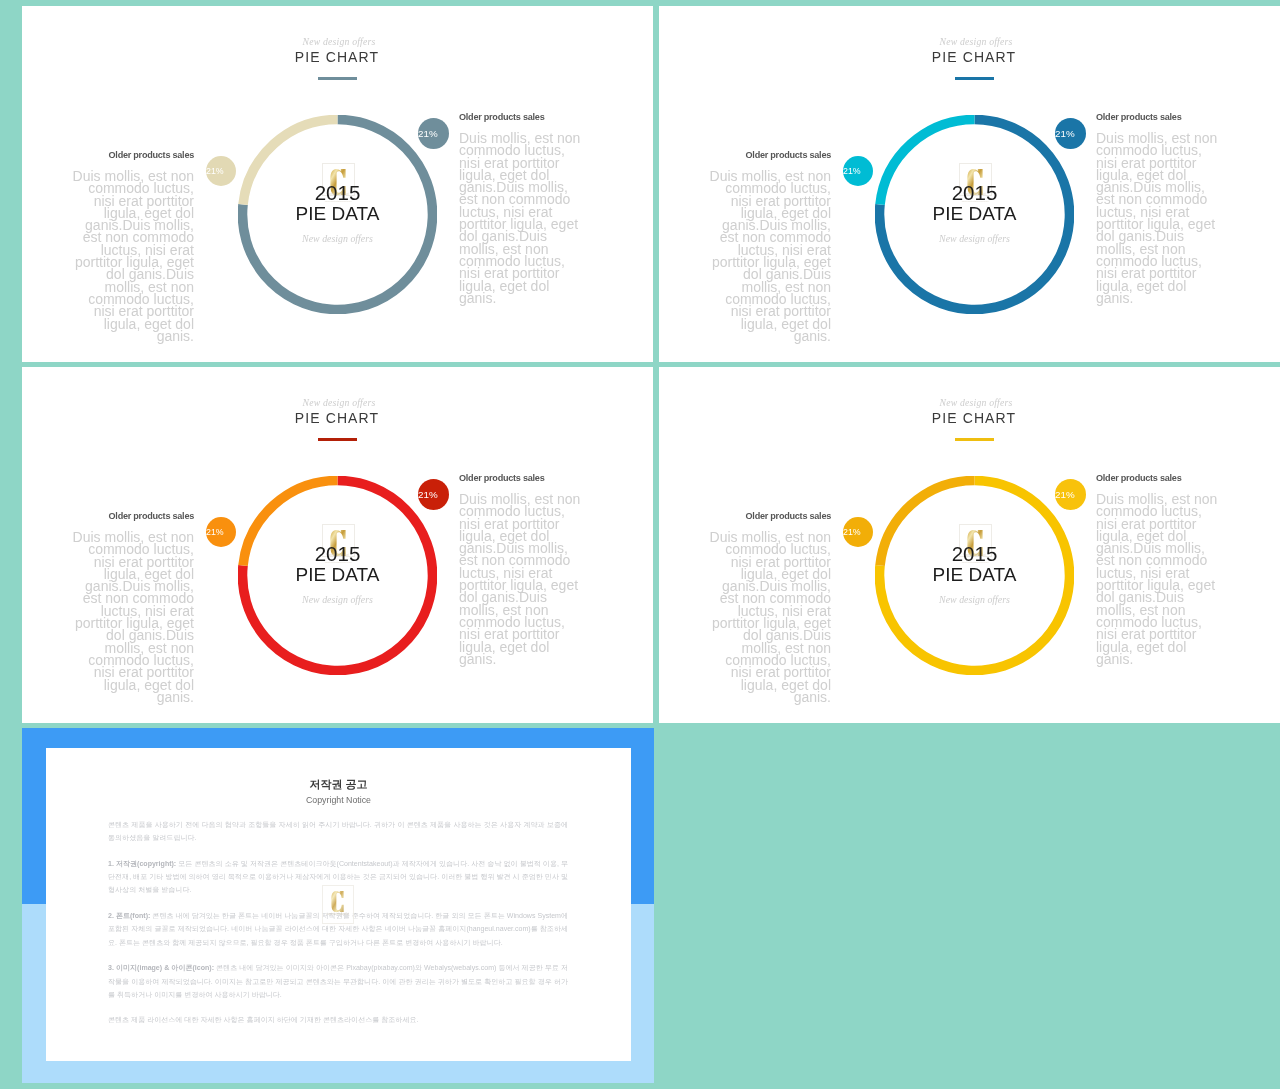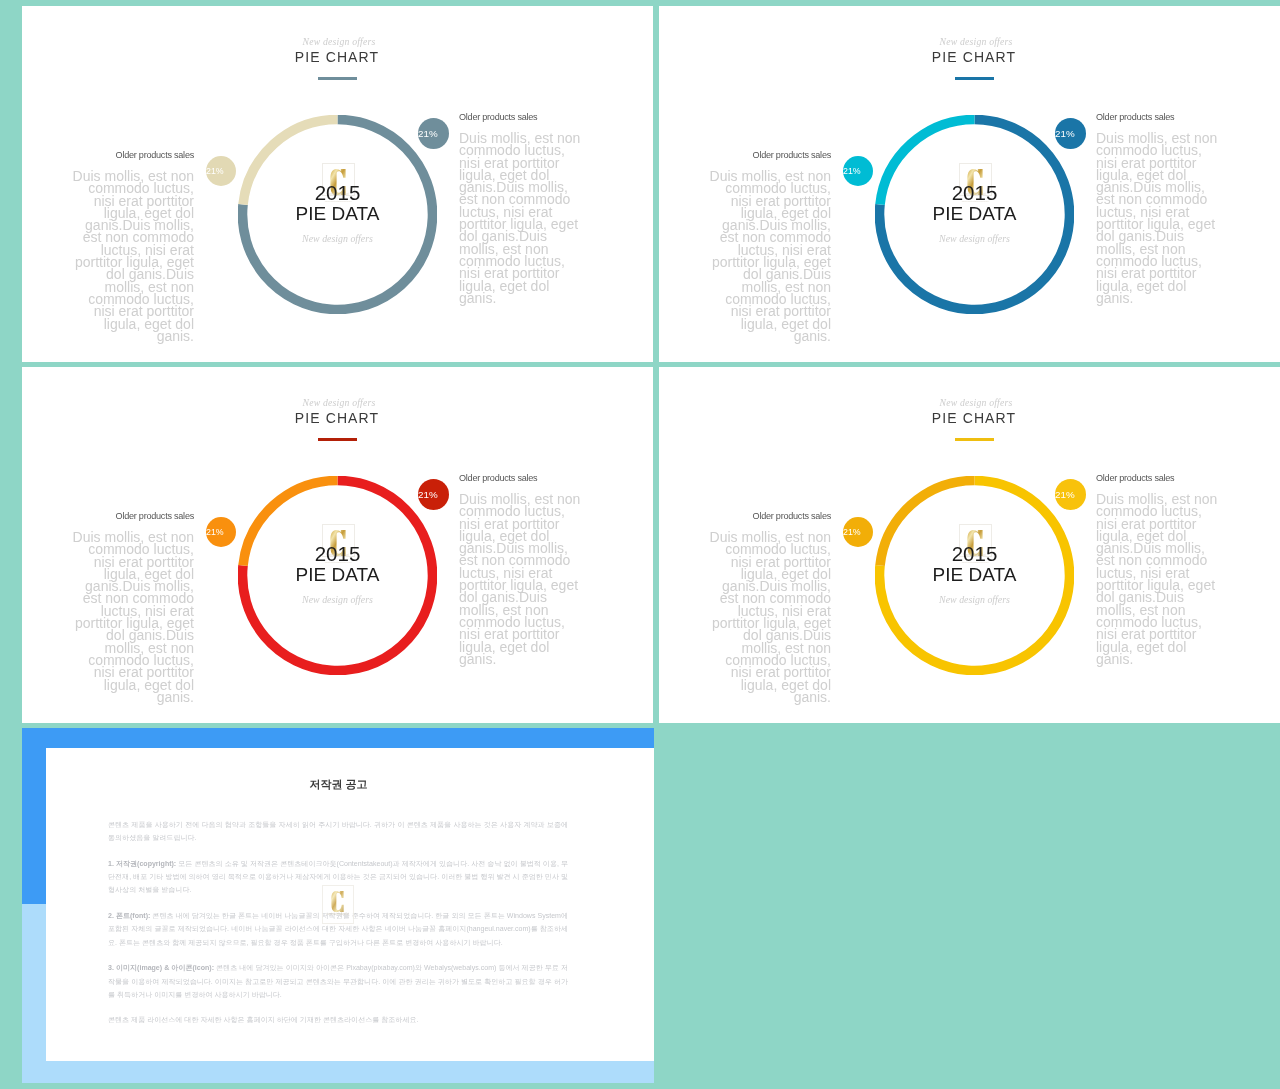--- a/index.html
+++ b/index.html
@@ -40,35 +40,35 @@
   .c-year{position:absolute;left:0;top:67px;width:199px;font-size:20.5px;
           color:#1d1d1d;letter-spacing:0;font-weight:400;line-height:22px;text-align:center;}
   .c-label{position:absolute;left:0;top:87px;width:199px;font-size:19px;
           color:#1d1d1d;letter-spacing:0;font-weight:400;line-height:24px;}
   .c-sub{position:absolute;left:0;top:117px;width:199px;
          font-family:"Liberation Serif",serif;font-style:italic;
          font-size:9.9px;color:#cdcdcd;line-height:14px;}
 
   
   .side{position:absolute;width:130px;}
-  .side .sh{font-size:9.1px;color:#565656;font-weight:400;line-height:12px;letter-spacing:-.25px;}
+  .side .sh{font-size:9.1px;color:#565656;font-weight:700;line-height:12px;letter-spacing:-.25px;}
   .side .sb{font-size:14px;color:#cfcfcf;line-height:12.3px;margin-top:9px;letter-spacing:0;}
   .side-left{left:42px;top:143px;text-align:right;}
   .side-right{left:437px;top:105px;text-align:left;}
 
   .badge{position:absolute;border-radius:50%;color:#fff;font-weight:400;
          display:flex;align-items:center;justify-content:flex-start;}
   .badge-left{left:184px;top:150px;width:30px;height:30px;font-size:8.8px;}
   .badge-right{left:396px;top:112px;width:31px;height:31px;font-size:9.8px;}
   
   .s5{position:absolute;left:6px;top:728px;width:632px;height:355px;overflow:hidden;}
   .s5-bg{position:absolute;left:0;top:0;width:632px;height:355px;}
   .s5-bg-top{position:absolute;left:0;top:0;width:632px;height:176px;background:#3d9bf5;}
   .s5-bg-bot{position:absolute;left:0;top:176px;width:632px;height:179px;background:#addcfb;}
-  .s5-card{position:absolute;left:24px;top:20px;width:585px;height:313px;background:#fff;padding-left:29px;}
+  .s5-card{position:absolute;left:24px;top:20px;width:585px;height:313px;background:#fff;}
   .cp-title{position:absolute;left:0;top:29px;width:585px;text-align:center;
             font-size:11px;font-weight:700;color:#3b3b3b;letter-spacing:0;line-height:15px;}
   .cp-sub{position:absolute;left:0;top:47px;width:585px;text-align:center;
           font-size:8.8px;color:#6d6d6d;font-weight:400;line-height:11px;}
   .cp-body{position:absolute;left:62px;top:70px;width:460px;}
   .cp-body p{margin:0 0 12.3px 0;font-size:7.05px;line-height:13.3px;color:#c6c8cc;
              text-align:justify;letter-spacing:0;}
   .cp-body b{font-weight:700;color:#b5b7bc;}
   .cp-logo{position:absolute;left:275.5px;top:136.8px;width:32px;height:39px;
            border:1px solid #eeece6;box-sizing:border-box;text-align:center;opacity:.82;}
@@ -301,20 +301,21 @@
     </div>
   </div>
 
   <div class="slide s5">
     <div class="s5-bg">
       <div class="s5-bg-top" style="background: rgb(61, 155, 245);"></div>
       <div class="s5-bg-bot" style="background: rgb(173, 220, 251);"></div>
     </div>
     <div class="s5-card">
       <div class="cp-title">저작권 공고</div>
+      <div class="cp-sub">Copyright Notice</div>
       <div class="cp-body">
         <p><b></b><span>콘텐츠 제품을 사용하기 전에 다음의 협약과 조항들을 자세히 읽어 주시기 바랍니다. 귀하가 이 콘텐츠 제품을 사용하는 것은 사용자 계약과 보증에 동의하셨음을 알려드립니다.</span></p>
         <p><b>1. 저작권(copyright):</b><span> 모든 콘텐츠의 소유 및 저작권은 콘텐츠테이크아웃(Contentstakeout)과 제작자에게 있습니다. 사전 승낙 없이 불법적 이용, 무단전재, 배포 기타 방법에 의하여 영리 목적으로 이용하거나 제삼자에게 이용하는 것은 금지되어 있습니다. 이러한 불법 행위 발견 시 준엄한 민사 및 형사상의 처벌을 받습니다.</span></p>
         <p><b>2. 폰트(font):</b><span> 콘텐츠 내에 담겨있는 한글 폰트는 네이버 나눔글꼴의 저작권을 준수하여 제작되었습니다. 한글 외의 모든 폰트는 Windows System에 포함된 자체의 글꼴로 제작되었습니다. 네이버 나눔글꼴 라이선스에 대한 자세한 사항은 네이버 나눔글꼴 홈페이지(hangeul.naver.com)를 참조하세요. 폰트는 콘텐츠와 함께 제공되지 않으므로, 필요할 경우 정품 폰트를 구입하거나 다른 폰트로 변경하여 사용하시기 바랍니다.</span></p>
         <p><b>3. 이미지(image) &amp; 아이콘(icon):</b><span> 콘텐츠 내에 담겨있는 이미지와 아이콘은 Pixabay(pixabay.com)와 Webalys(webalys.com) 등에서 제공한 무료 저작물을 이용하여 제작되었습니다. 이미지는 참고로만 제공되고 콘텐츠와는 무관합니다. 이에 관한 권리는 귀하가 별도로 확인하고 필요할 경우 허가를 취득하거나 이미지를 변경하여 사용하시기 바랍니다.</span></p>
         <p><b></b><span>콘텐츠 제품 라이선스에 대한 자세한 사항은 홈페이지 하단에 기재한 콘텐츠라이선스를 참조하세요.</span></p>
       </div>
       <div class="cp-logo">
         <span class="lw-c">
             <svg viewBox="0 0 54 92" width="100%" height="100%" aria-hidden="true">

